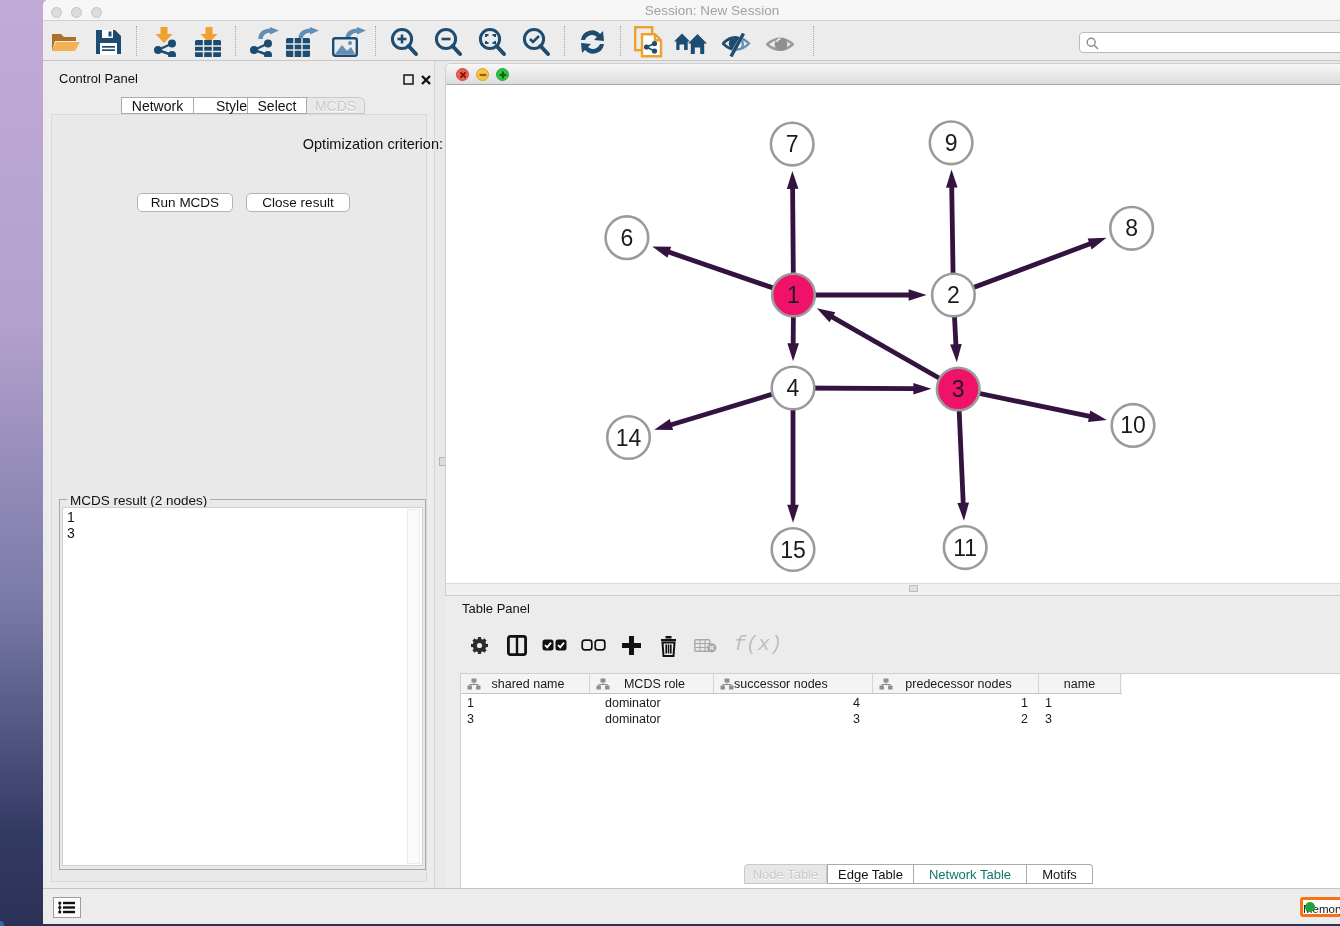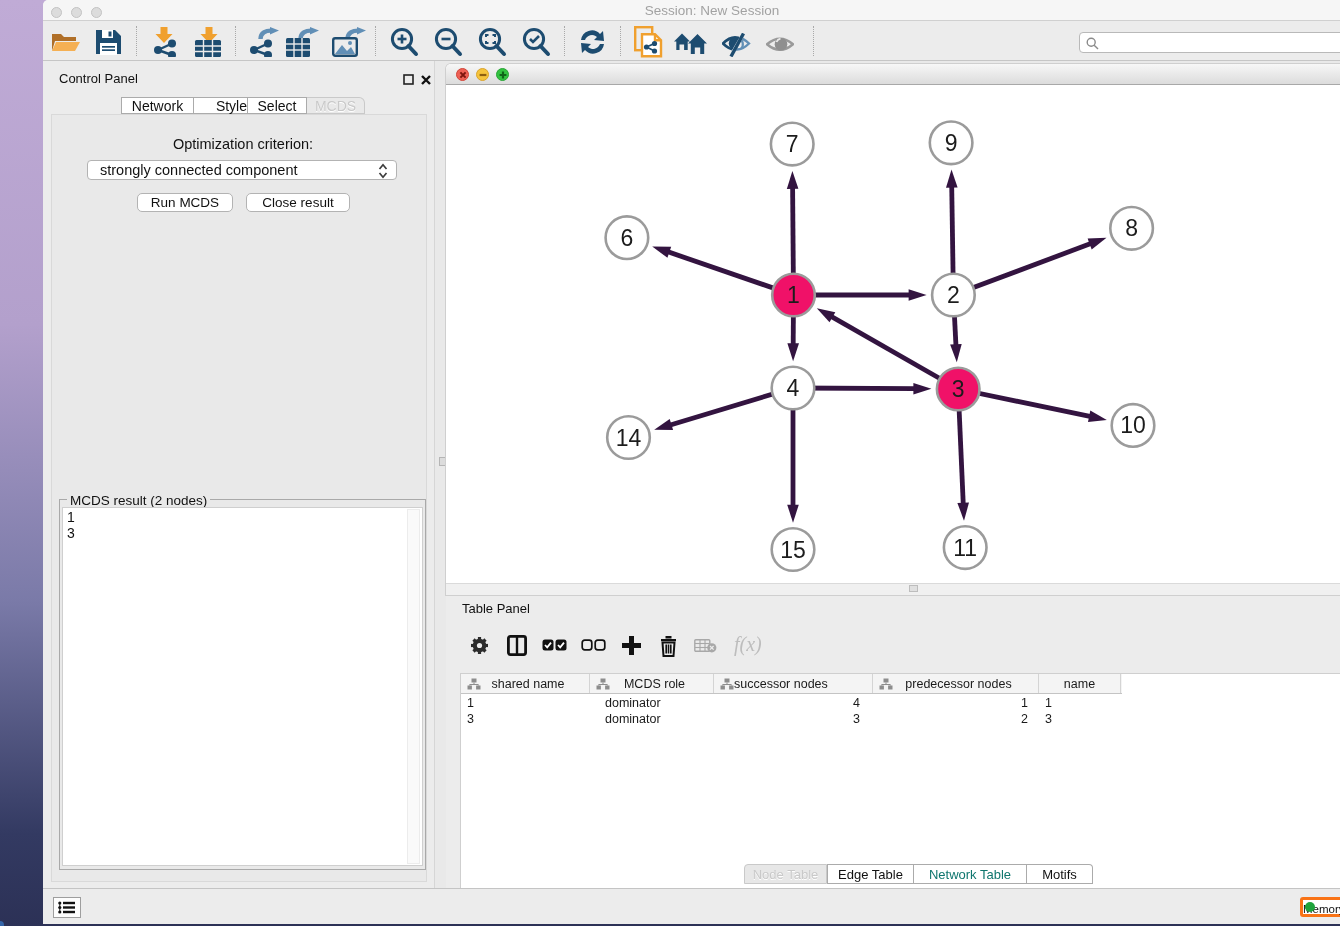--- a/index.html
+++ b/index.html
@@ -162,27 +162,21 @@
     <svg class="abs" style="left:377px;top:13px" width="12" height="12" viewBox="0 0 12 12">
         <path d="M2 2 L10 10 M10 2 L2 10" stroke="#111" stroke-width="2.4"></path>
       </svg>
 
     <div class="abs" style="left:78px;top:36px;width:73px;height:17px;background:#fff;border:1px solid #ababab;font-size:14px;color:#111;text-align:center;line-height:16px">Network</div>
     <div class="abs" style="left:151px;top:36px;width:54px;height:17px;background:#fff;border:1px solid #ababab;border-left:none;font-size:14px;color:#111;text-align:right;line-height:16px">Style</div>
     <div class="abs" style="left:205px;top:36px;width:59px;height:17px;background:#fff;border:1px solid #ababab;border-left:none;font-size:14px;color:#111;text-align:center;line-height:16px">Select</div>
     <div class="abs" style="left:264px;top:36px;width:58px;height:17px;background:#e9e9e9;border:1px solid #c9c9c9;border-left:none;border-radius:0 6px 0 0;font-size:14px;color:#c9c9c9;text-shadow:0 1px 0 #fff;text-align:center;line-height:16px">MCDS</div>
 
     <div class="abs" style="left:8px;top:53px;width:376px;height:768px;background:#e9e9e9;border:1px solid #d9d9d9"></div>
-    <div class="abs" style="left:0;top:75px;width:400px;text-align:center;font-size:14.5px;color:#111">Optimization criterion:</div>
-    <div class="abs" style="left:44px;top:99px;width:310px;height:20px;background:#fff;border:1px solid #b3b3b3;border-radius:4px;font-size:14.5px;color:#111;line-height:19px;padding-left:12px">strongly connected component
-      <svg style="position:absolute;right:8px;top:2px" width="10" height="16" viewBox="0 0 10 16">
-          <path d="M1.5 6 L5 1.8 L8.5 6" fill="none" stroke="#3c3c3c" stroke-width="1.7"></path>
-          <path d="M1.5 10 L5 14.2 L8.5 10" fill="none" stroke="#3c3c3c" stroke-width="1.7"></path>
-        </svg>
-    </div>
+    <div class="abs" style="left:0;top:75px;width:400px;text-align:right;font-size:14.5px;color:#111">Optimization criterion:</div>
     <div class="abs" style="left:94px;top:132px;width:96px;height:19px;background:#fff;border:1px solid #b3b3b3;border-radius:5px;font-size:13.5px;color:#111;text-align:center;line-height:17px">Run MCDS</div>
     <div class="abs" style="left:203px;top:132px;width:104px;height:19px;background:#fff;border:1px solid #b3b3b3;border-radius:5px;font-size:13.5px;color:#111;text-align:center;line-height:17px">Close result</div>
 
     <div class="abs" style="left:16px;top:438px;width:367px;height:371px;border:1px solid #a9a9a9"></div>
     <div class="abs" style="left:24px;top:432px;background:#e9e9e9;padding:0 3px;font-size:13.5px;color:#111">MCDS result (2 nodes)</div>
     <div class="abs" style="left:19px;top:446px;width:361px;height:359px;background:#fff;border:1px solid #cfcfcf">
       <div style="position:absolute;left:4px;top:2px;font-size:14px;color:#111;line-height:15.8px">1<br>3</div>
       <div style="position:absolute;right:2px;top:1px;width:13px;height:355px;background:#fafafa;border:1px solid #ececec"></div>
     </div>
   </div>
@@ -264,21 +258,21 @@
     </svg>
 
   <div class="abs" style="left:403px;top:596px;width:935px;height:292px;background:#ececec">
     <div class="abs" style="left:16px;top:5px;font-size:13px;color:#111">Table Panel</div>
     <svg class="abs" style="left:898px;top:9px" width="11" height="11" viewBox="0 0 11 11">
         <rect x="1" y="1" width="9" height="9" fill="none" stroke="#222" stroke-width="1.6"></rect>
       </svg>
     <svg class="abs" style="left:915px;top:9px" width="12" height="12" viewBox="0 0 12 12">
         <path d="M2 2 L10 10 M10 2 L2 10" stroke="#111" stroke-width="2.4"></path>
       </svg>
-    <div class="abs" style="left:288px;top:37px;font-family:Liberation Serif, serif;font-style:italic;font-size:20px;color:#bdbdbd">f(x)</div>
+    <div class="abs" style="left:288px;top:37px;font-family:Liberation Mono, monospace;font-style:italic;font-size:20px;color:#bdbdbd">f(x)</div>
 
     <div class="abs" style="left:14px;top:77px;width:908px;height:226px;background:#fff;border:1px solid #cfcfcf">
       <div style="position:absolute;left:0;top:0;height:20px;width:661px;background:#f4f4f4;border-bottom:1px solid #c4c4c4;display:flex;font-size:12.5px;color:#1a1a1a">
         <div style="width:129px;border-right:1px solid #d4d4d4;display:flex;align-items:center;padding-left:6px;gap:0">
             <svg width="14" height="12" viewBox="0 0 14 12" style="flex:0 0 auto">
               <rect x="4.5" y="0.5" width="5" height="4" fill="#8d8d8d"></rect>
               <rect x="0.5" y="7.5" width="4.4" height="4" fill="#8d8d8d"></rect>
               <rect x="9.1" y="7.5" width="4.4" height="4" fill="#8d8d8d"></rect>
               <path d="M7 4.5 v2 M2.7 7.5 v-1 h8.6 v1" fill="none" stroke="#8d8d8d" stroke-width="1"></path>
             </svg>

